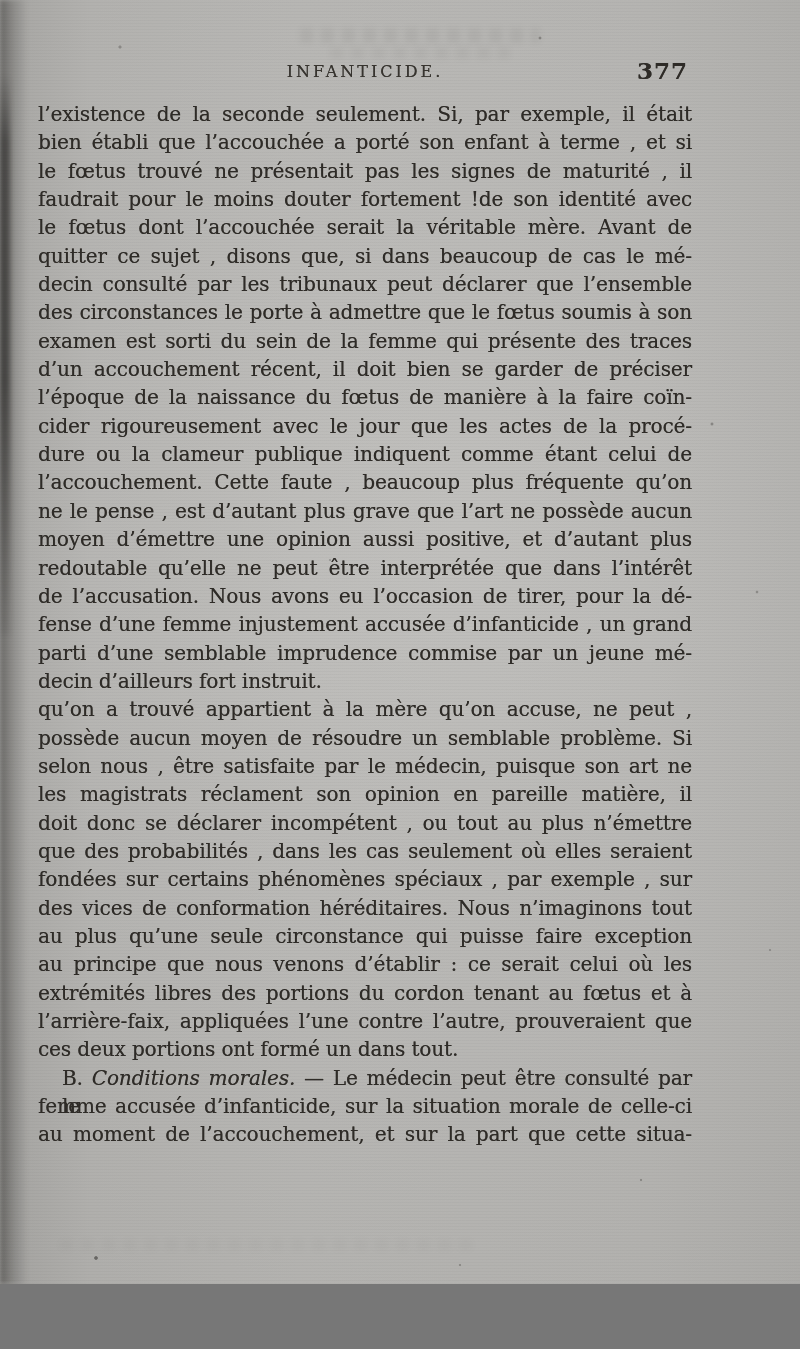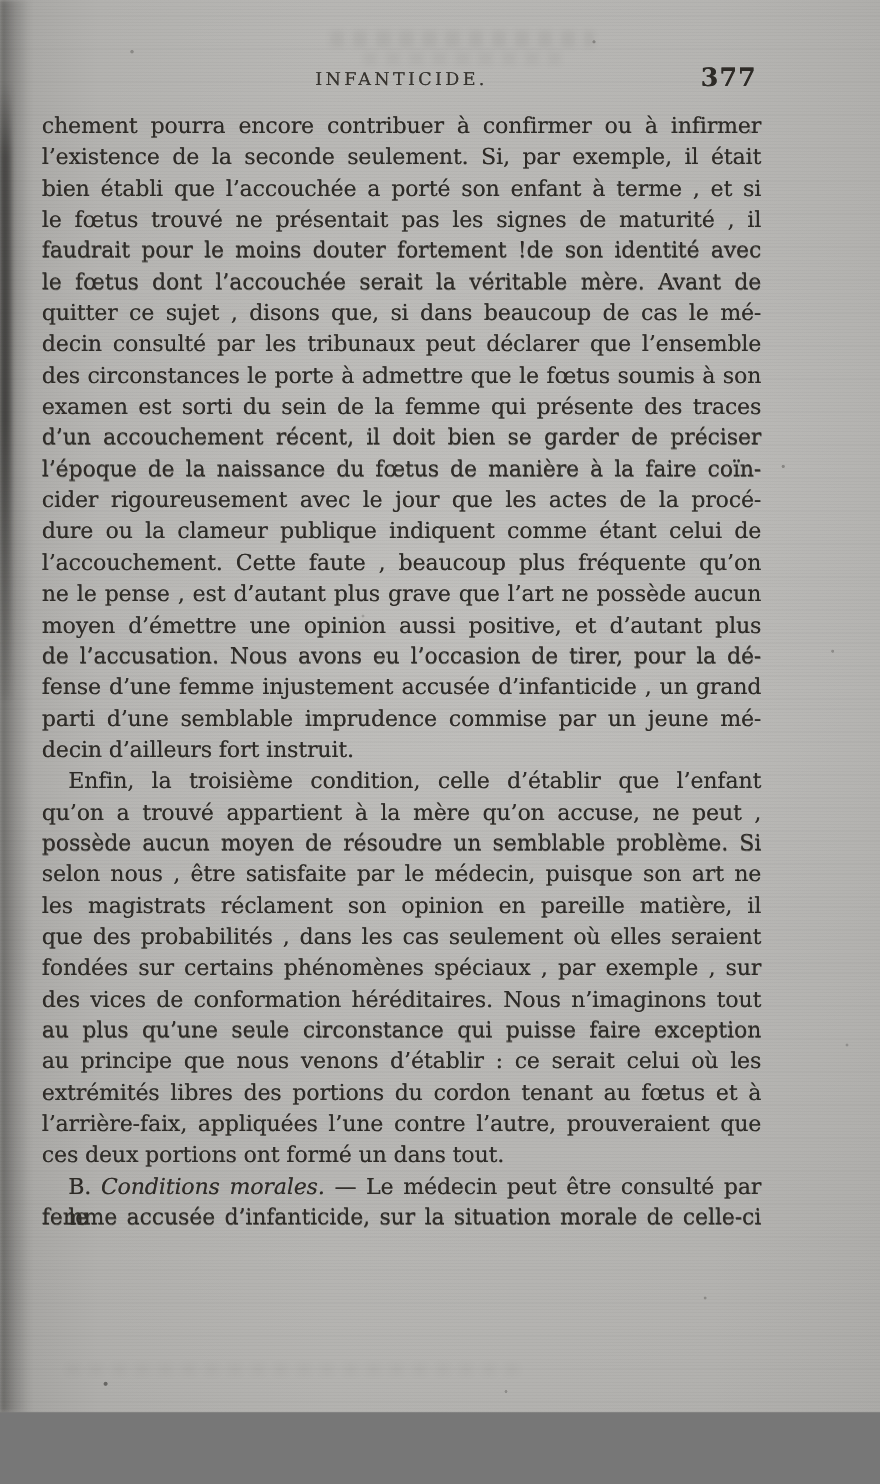--- a/index.html
+++ b/index.html
@@ -91,52 +91,53 @@
   <div class="ghost g1"></div>
   <div class="ghost g2"></div>
   <div class="ghost g3"></div>
 
   <div class="header">
     <span class="running-title">INFANTICIDE.</span>
     <span class="page-number">377</span>
   </div>
 
   <div class="body-text">
-    <div class="line">chement pourra encore contribuer à confirmer ou à infirmer</div>
     <div class="line">l’existence de la seconde seulement. Si, par exemple, il était</div>
     <div class="line">bien établi que l’accouchée a porté son enfant à terme , et si</div>
     <div class="line">le fœtus trouvé ne présentait pas les signes de maturité , il</div>
     <div class="line">faudrait pour le moins douter fortement !de son identité avec</div>
     <div class="line">le fœtus dont l’accouchée serait la véritable mère. Avant de</div>
     <div class="line">quitter ce sujet , disons que, si dans beaucoup de cas le mé-</div>
     <div class="line">decin consulté par les tribunaux peut déclarer que l’ensemble</div>
     <div class="line">des circonstances le porte à admettre que le fœtus soumis à son</div>
     <div class="line">examen est sorti du sein de la femme qui présente des traces</div>
     <div class="line">d’un accouchement récent, il doit bien se garder de préciser</div>
     <div class="line">l’époque de la naissance du fœtus de manière à la faire coïn-</div>
     <div class="line">cider rigoureusement avec le jour que les actes de la procé-</div>
     <div class="line">dure ou la clameur publique indiquent comme étant celui de</div>
     <div class="line">l’accouchement. Cette faute , beaucoup plus fréquente qu’on</div>
     <div class="line">ne le pense , est d’autant plus grave que l’art ne possède aucun</div>
     <div class="line">moyen d’émettre une opinion aussi positive, et d’autant plus</div>
+    <div class="line">redoutable qu’elle ne peut être interprétée que dans l’intérêt</div>
     <div class="line">de l’accusation. Nous avons eu l’occasion de tirer, pour la dé-</div>
     <div class="line">fense d’une femme injustement accusée d’infanticide , un grand</div>
     <div class="line">parti d’une semblable imprudence commise par un jeune mé-</div>
     <div class="line short">decin d’ailleurs fort instruit.</div>
-    <div class="line indent">Enfin, la troisième condition, celle d’établir que l’enfant</div>
     <div class="line">qu’on a trouvé appartient à la mère qu’on accuse, ne peut ,</div>
     <div class="line">possède aucun moyen de résoudre un semblable problème. Si</div>
     <div class="line">selon nous , être satisfaite par le médecin, puisque son art ne</div>
     <div class="line">les magistrats réclament son opinion en pareille matière, il</div>
+    <div class="line">doit donc se déclarer incompétent , ou tout au plus n’émettre</div>
     <div class="line">que des probabilités , dans les cas seulement où elles seraient</div>
     <div class="line">fondées sur certains phénomènes spéciaux , par exemple , sur</div>
     <div class="line">des vices de conformation héréditaires. Nous n’imaginons tout</div>
     <div class="line">au plus qu’une seule circonstance qui puisse faire exception</div>
     <div class="line">au principe que nous venons d’établir : ce serait celui où les</div>
     <div class="line">extrémités libres des portions du cordon tenant au fœtus et à</div>
     <div class="line">l’arrière-faix, appliquées l’une contre l’autre, prouveraient que</div>
     <div class="line short">ces deux portions ont formé un dans tout.</div>
     <div class="line indent">
       <span>B. </span><i>Conditions morales.</i><span> — Le médecin peut être consulté par le</span>
     </div>
     <div class="line">femme accusée d’infanticide, sur la situation morale de celle-ci</div>
+    <div class="line">au moment de l’accouchement, et sur la part que cette situa-</div>
   </div>
 </div>
 
 </body></html>

